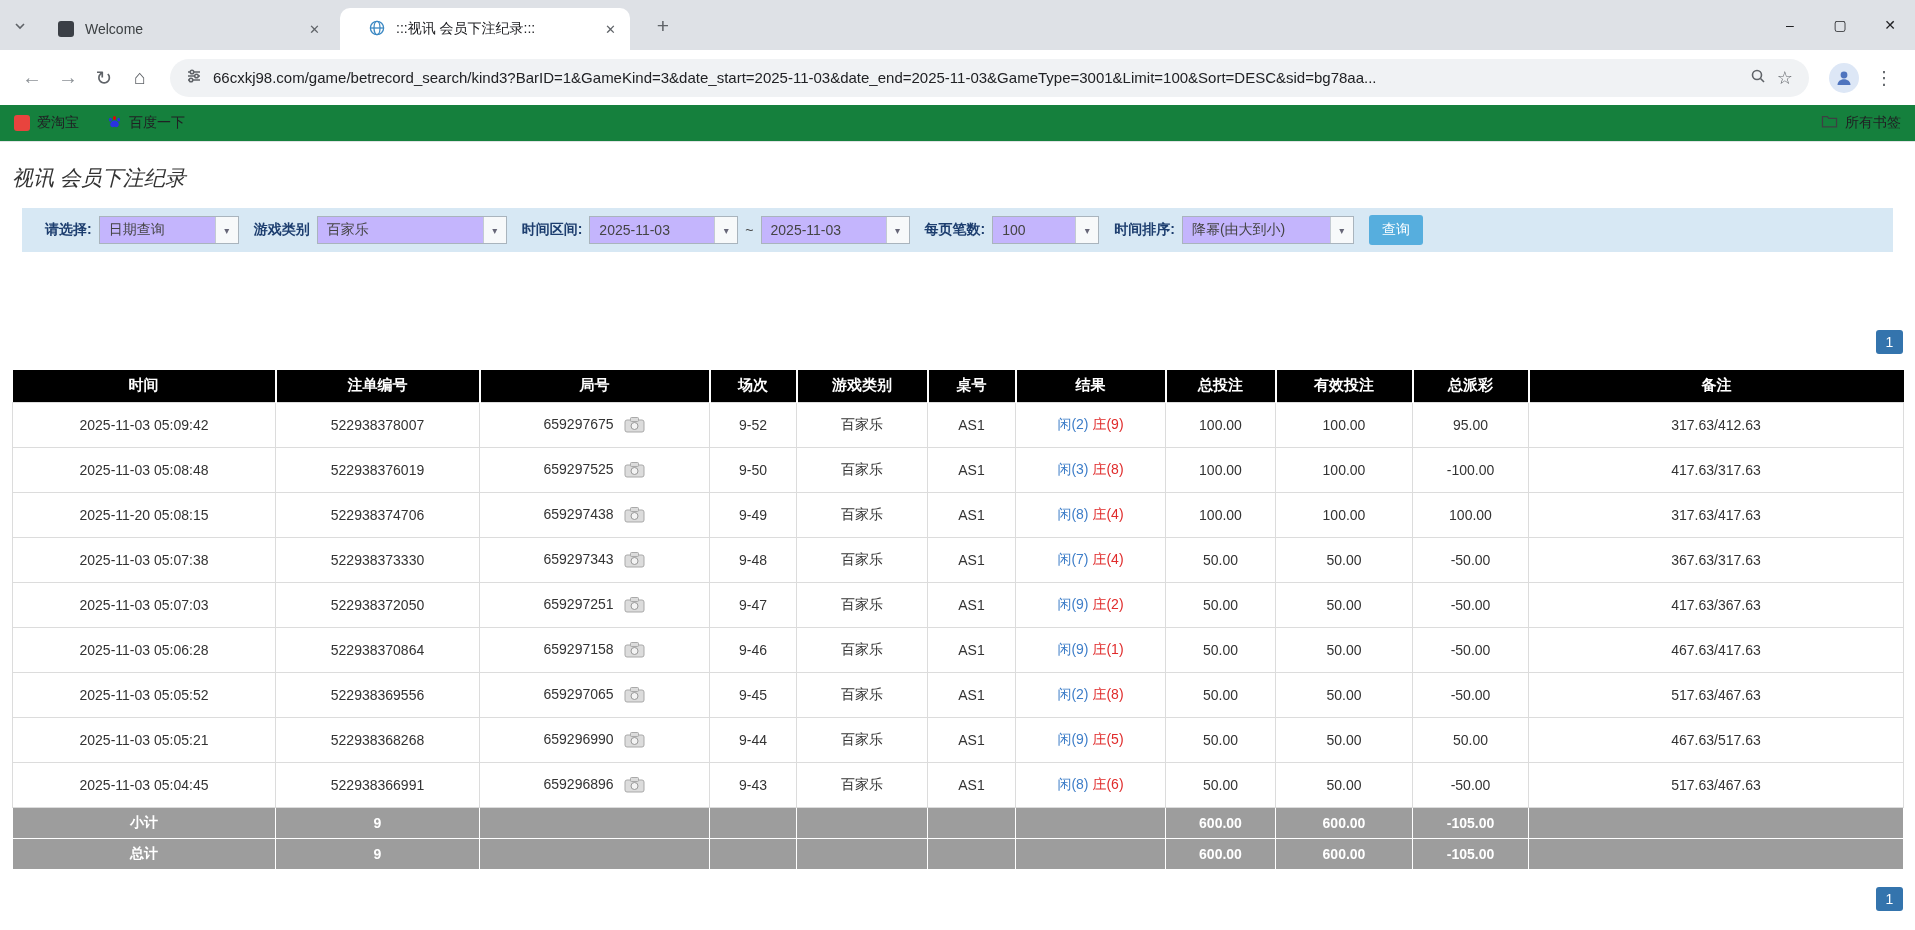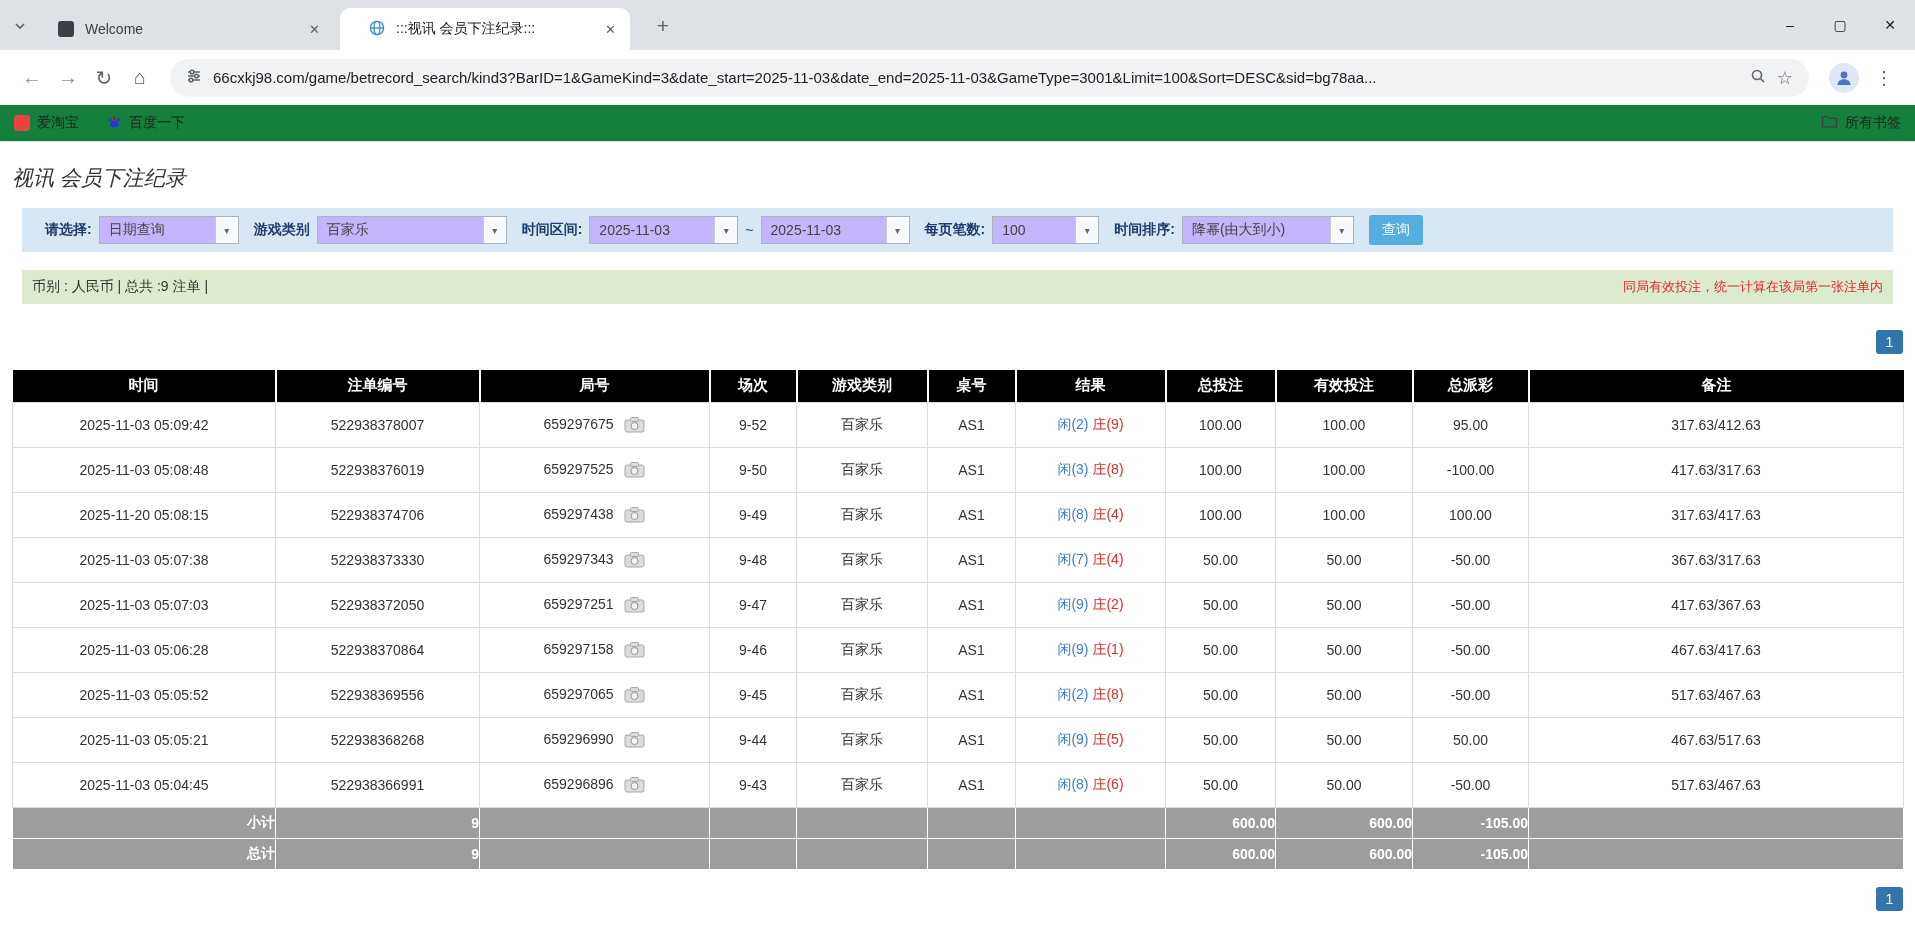--- a/index.html
+++ b/index.html
@@ -68,21 +68,21 @@
   .pager.top { left:1876px; top:188px; }
   .pager.bottom { left:1876px; top:745px; }
 
   table.data { position:absolute; left:12px; top:228px; width:1891px; border-collapse:collapse;
                table-layout:fixed; }
   table.data th { background:var(--table_header_bg,#000); color:#fff; font-size:15px; font-weight:bold;
                   height:32px; border-right:2px solid #fff; }
   table.data th:last-child { border-right:none; }
   table.data tbody td { text-align:center; font-size:14px; color:#333; height:45px;
                         border:1px solid #dcdcdc; background:#fff; }
-  table.data tfoot td { text-align:right; font-size:14px; font-weight:bold; color:#fff;
+  table.data tfoot td { text-align:center; font-size:14px; font-weight:bold; color:#fff;
                         background:var(--table_footer_bg,#9d9d9d); height:31px; border:1px solid #fff; }
   .blue { color:var(--value_blue,#3d7dc8); }
   .redtx { color:var(--loss_red,#e02b2b); }
   .neg { color:var(--loss_red,#e02b2b); }
   .cam-btn { display:inline-flex; vertical-align:middle; margin-left:7px; cursor:pointer; }
 </style>
 </head>
 <body>
 
 <div class="tab-strip">
@@ -217,24 +217,20 @@
 
     <span class="f-label">时间排序:</span>
     <div class="combo w5">
       <span class="val">降幂(由大到小)</span>
       <span class="arrow">▾</span>
     </div>
 
     <button class="search-btn">查询</button>
   </div>
 
-  <div class="info-bar">
-    <span class="info-left">币别 : 人民币 | 总共 :9 注单 |</span>
-    <span class="info-right">同局有效投注，统一计算在该局第一张注单内</span>
-  </div>
 
   <div class="pager top">1</div>
 
   <table class="data">
     <colgroup>
       <col style="width:263px">
         <col style="width:204px">
         <col style="width:230px">
         <col style="width:87px">
       <col style="width:131px">

